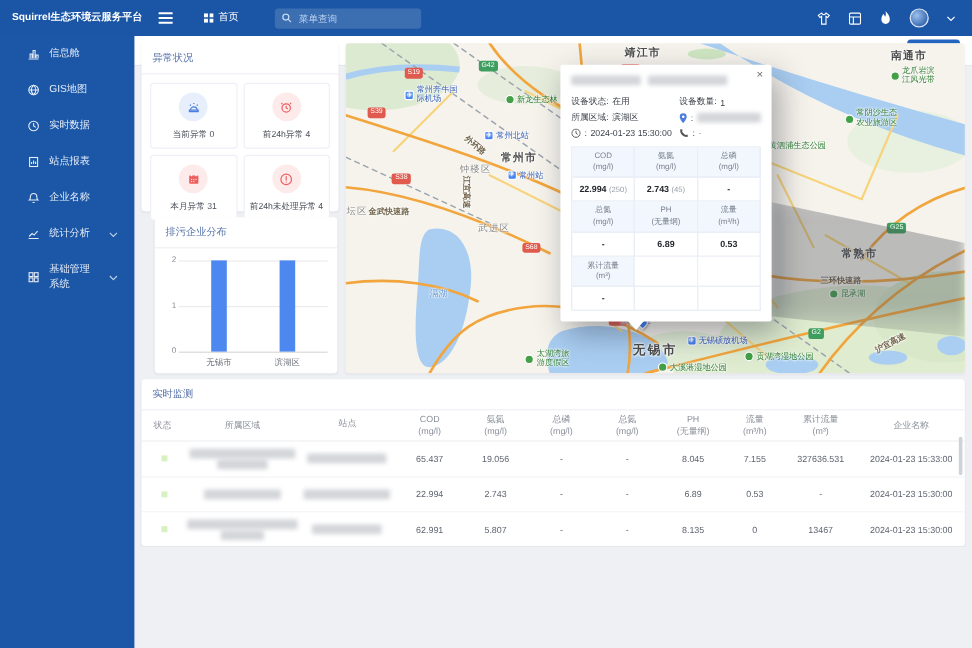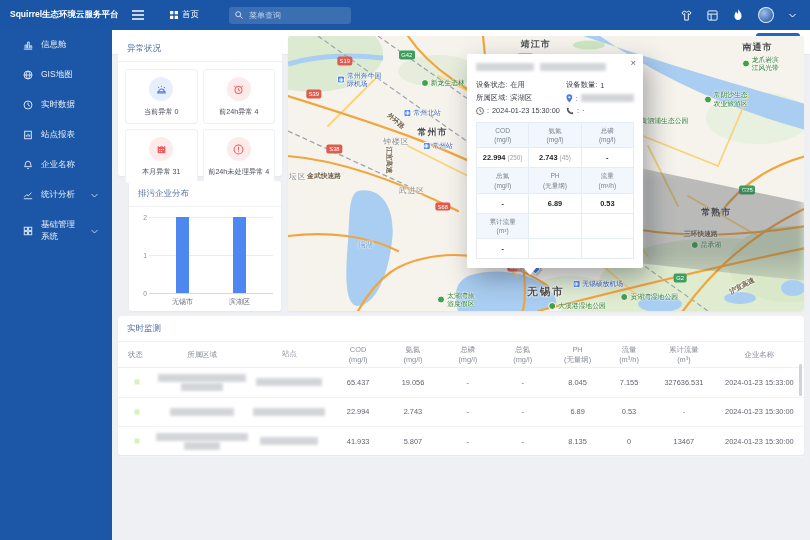--- a/index.html
+++ b/index.html
@@ -592,21 +592,21 @@
           </div>
           <div class="mrow">
             <div class="mc" style="width:5.5%"><span class="dot"></span></div>
             <div class="mc" style="width:13.5%">
               <span class="blur ln" style="width:92px;display:block"></span>
               <span class="blur ln" style="width:36px;display:block"></span>
             </div>
             <div class="mc" style="width:12%">
               <span class="blur ln" style="width:58px;display:block"></span>
             </div>
-            <div class="mc" style="width:8%">41.933</div>
+            <div class="mc" style="width:8%">62.991</div>
             <div class="mc" style="width:8%">5.807</div>
             <div class="mc" style="width:8%">-</div>
             <div class="mc" style="width:8%">-</div>
             <div class="mc" style="width:8%">8.135</div>
             <div class="mc" style="width:7%">0</div>
             <div class="mc" style="width:9%">13467</div>
             <div class="mc" style="width:13%">2024-01-23 15:30:00</div>
           </div>
         </div>
       <div class="vbar"></div>

